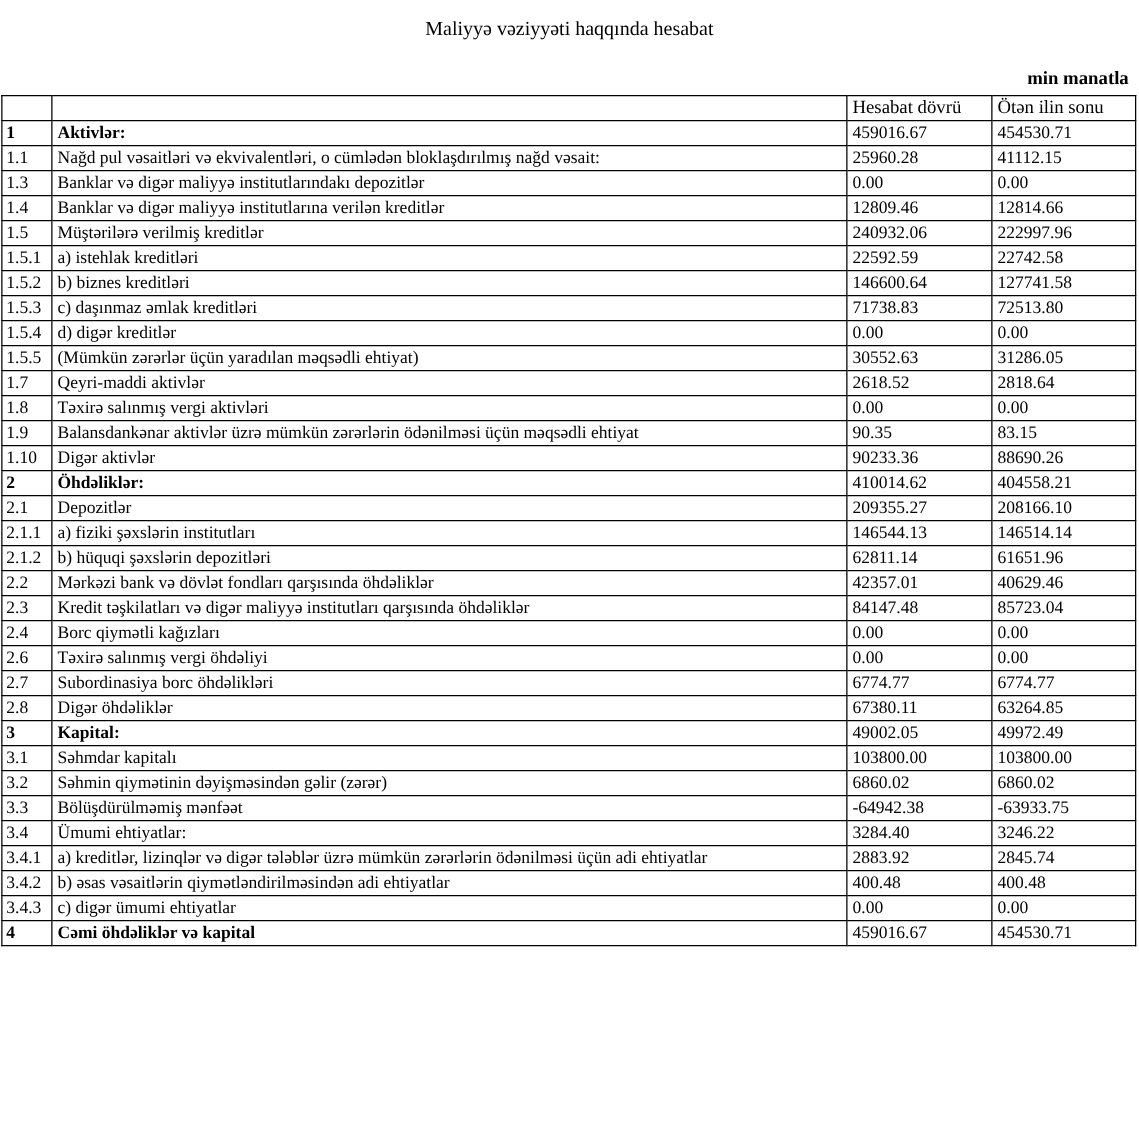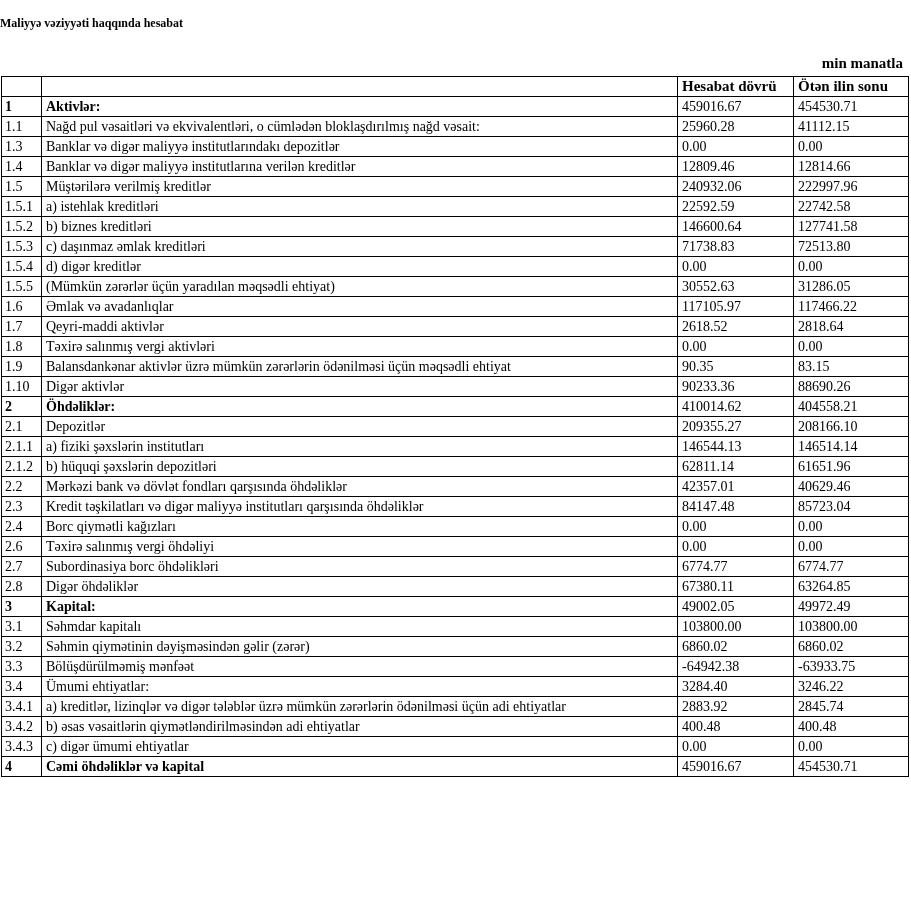--- a/index.html
+++ b/index.html
@@ -10,22 +10,23 @@
     color: #000000;
   }
   .page {
     width: 911px;
     height: 905px;
     background: #ffffff;
     overflow: hidden;
   }
   .report-title {
     margin-top: 14px;
-    font-weight: bold;
-    font-size: 12px;
+    text-align: center;
+    font-weight: normal;
+    font-size: 16px;
     line-height: 19px;
   }
   .unit-label {
     width: 907px;
     margin-left: 0;
     margin-top: 21px;
     margin-bottom: 4px;
     text-align: right;
     font-weight: bold;
     font-size: 15px;
@@ -47,21 +48,21 @@
     border: 1px solid #000000;
     height: 20px;
     line-height: 19px;
     padding: 0 3px 0 4px;
     text-align: left;
     vertical-align: middle;
     font-weight: normal;
     overflow: hidden;
     white-space: nowrap;
   }
-  table.report th { font-weight: bold; font-size: 15px; }
+  table.report th { font-weight: normal; font-size: 15px; }
   table.report td:first-child { padding-left: 3px; }
   tr.section td.num-cell, tr.section td.label-cell { font-weight: bold; }
 </style>
 </head>
 <body>
 
 <div class="page">
 
   <div class="report-title">Maliyyə vəziyyəti haqqında hesabat</div>
 
@@ -137,26 +138,20 @@
     <td class="value-cell">0.00</td>
     <td class="value-cell">0.00</td>
   </tr>
         <tr>
     <td class="num-cell">1.5.5</td>
     <td class="label-cell">(Mümkün zərərlər üçün yaradılan məqsədli ehtiyat)</td>
     <td class="value-cell">30552.63</td>
     <td class="value-cell">31286.05</td>
   </tr>
         <tr>
-    <td class="num-cell">1.6</td>
-    <td class="label-cell">Əmlak və avadanlıqlar</td>
-    <td class="value-cell">117105.97</td>
-    <td class="value-cell">117466.22</td>
-  </tr>
-        <tr>
     <td class="num-cell">1.7</td>
     <td class="label-cell">Qeyri-maddi aktivlər</td>
     <td class="value-cell">2618.52</td>
     <td class="value-cell">2818.64</td>
   </tr>
         <tr>
     <td class="num-cell">1.8</td>
     <td class="label-cell">Təxirə salınmış vergi aktivləri</td>
     <td class="value-cell">0.00</td>
     <td class="value-cell">0.00</td>

